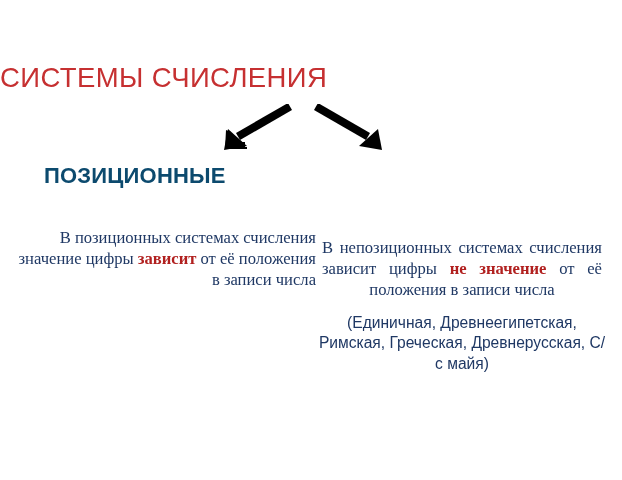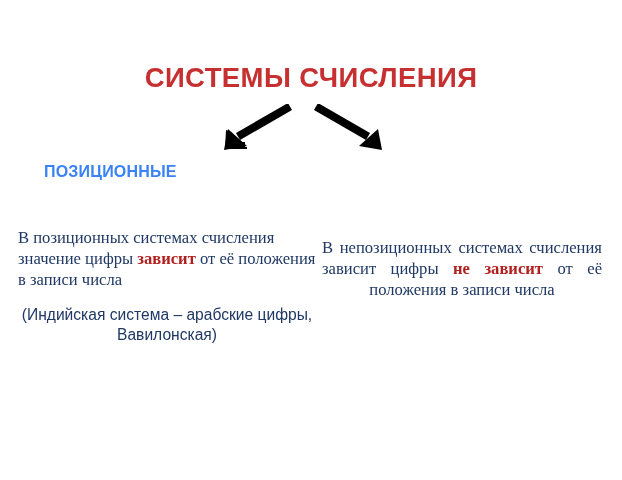--- a/index.html
+++ b/index.html
@@ -20,24 +20,24 @@
     height: 480px;
     background: #ffffff;
   }
 
   
   .title {
     position: absolute;
     left: 0;
     top: 62px;
     width: 622px;
-    text-align: center;
+    text-align: left;
     font-family: "Liberation Sans", sans-serif;
     font-size: 27.5px;
-    font-weight: 700;
+    font-weight: 400;
     letter-spacing: 0.4px;
     color: #C63031;
     white-space: nowrap;
   }
 
   
   .arrows {
     position: absolute;
     left: 0;
     top: 104px;
@@ -51,24 +51,24 @@
     position: absolute;
     left: 0;
     top: 163px;
     width: 622px;
     height: 34px;
   }
   .heading {
     position: absolute;
     top: 0;
     font-family: "Liberation Sans", sans-serif;
-    font-size: 16px;
+    font-size: 22px;
     font-weight: bold;
     letter-spacing: 0.2px;
-    color: #3b82f6;
+    color: #0c4a6e;
     white-space: nowrap;
   }
   .heading-left  { left: 44px; }
   .heading-right { left: 308px; }
 
   
   .col {
     position: absolute;
     top: 228px;
   }
@@ -80,21 +80,21 @@
     left: 316px;
     width: 292px;
     top: 238px;
   }
 
   .para-serif {
     font-family: "Liberation Serif", serif;
     font-size: 16.6px;
     line-height: 1.26;
     color: #1F3864;
-    text-align: left;
+    text-align: right;
     margin: 0;
   }
   .para-serif-just {
     font-family: "Liberation Serif", serif;
     font-size: 16.6px;
     line-height: 1.26;
     color: #1F3864;
     text-align: justify;
     text-align-last: center;
     margin: 0;
@@ -137,21 +137,21 @@
     </svg>
   </div>
 
   <div class="headings">
     <div class="heading heading-left">ПОЗИЦИОННЫЕ</div>
   </div>
 
   <div class="col col-left">
     <p class="para-serif"><span>В позиционных системах счисления значение цифры </span><span class="hl">зависит</span><span> от её положения в записи числа</span></p>
     <div class="gap-left"></div>
-    <p class="para-sans">(Индийская система – арабские цифры, Вавилонская)</p>
   </div>
 
   <div class="col col-right">
-    <p class="para-serif-just"><span>В непозиционных системах счисления зависит цифры </span><span class="hl">не зависит</span><span> от её положения в записи числа</span></p>
+    <p class="para-serif-just"><span>В непозиционных системах счисления зависит цифры </span><span class="hl">не значение</span><span> от её положения в записи числа</span></p>
     <div class="gap-right"></div>
+    <p class="para-sans">(Единичная, Древнеегипетская, Римская, Греческая, Древнерусская, С/с майя)</p>
   </div>
 
 </div>
 
 </body></html>

